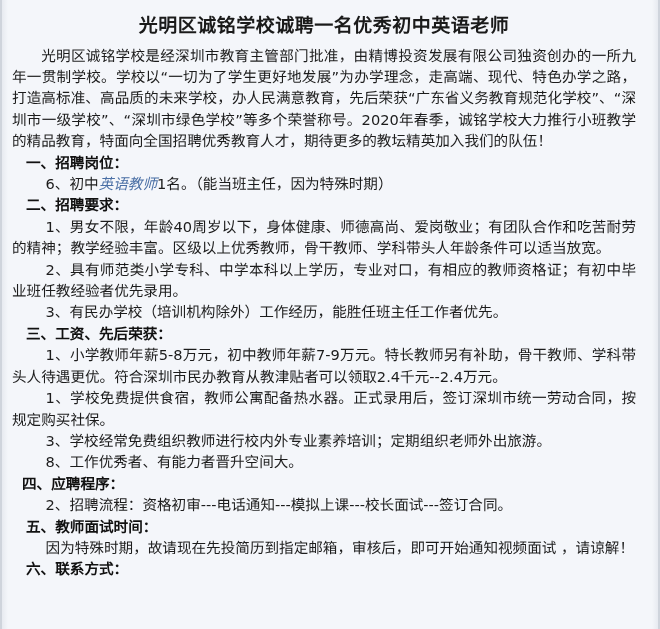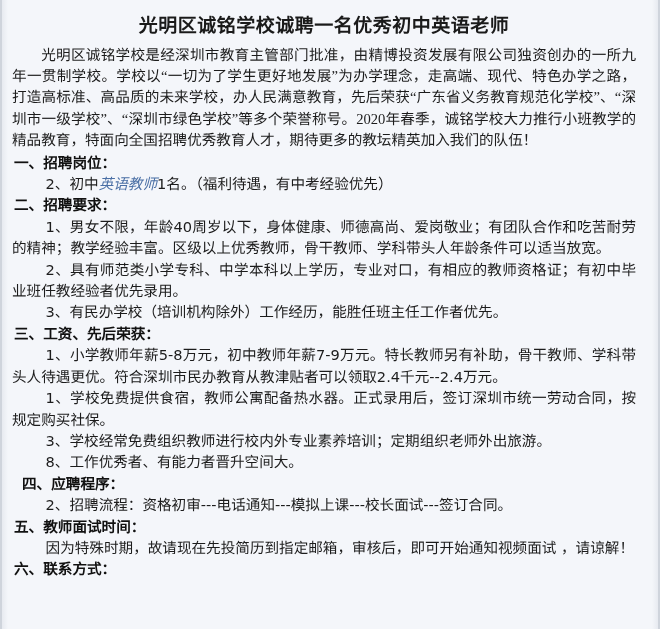--- a/index.html
+++ b/index.html
@@ -66,28 +66,27 @@
     text-align: justify;
     text-justify: inter-ideograph;
   }
 
   p {
     margin: 0;
   }
 
   .para {
     text-indent: 2em;
-    font-family: Liberation Serif, serif;
   }
 
   .heading {
     font-weight: bold;
     color: #111111;
   }
-  .heading-a { padding-left: 2px; }
+  .heading-a { padding-left: 2px; margin-left: 12px; }
   .heading-b { padding-left: 10px; }
 
   .item {
     text-indent: 2.3em;
   }
 
   .kw {
     color: #4a6fa5;
     font-style: italic;
   }
@@ -97,21 +96,21 @@
 
 <div id="doc">
 
   <div class="title">光明区诚铭学校诚聘一名优秀初中英语老师</div>
 
   <div class="body-text">
 
     <p class="para">光明区诚铭学校是经深圳市教育主管部门批准，由精博投资发展有限公司独资创办的一所九年一贯制学校。学校以“一切为了学生更好地发展”为办学理念，走高端、现代、特色办学之路，打造高标准、高品质的未来学校，办人民满意教育，先后荣获“广东省义务教育规范化学校”、“深圳市一级学校”、“深圳市绿色学校”等多个荣誉称号。2020年春季，诚铭学校大力推行小班教学的精品教育，特面向全国招聘优秀教育人才，期待更多的教坛精英加入我们的队伍！</p>
 
     <p class="heading heading-a">一、招聘岗位：</p>
-    <p class="item"><span>2、初中</span><span class="kw">英语教师</span><span>1名。（福利待遇，有中考经验优先）</span></p>
+    <p class="item"><span>6、初中</span><span class="kw">英语教师</span><span>1名。（能当班主任，因为特殊时期）</span></p>
 
     <p class="heading heading-a">二、招聘要求：</p>
     <p class="item">1、男女不限，年龄40周岁以下，身体健康、师德高尚、爱岗敬业；有团队合作和吃苦耐劳的精神；教学经验丰富。区级以上优秀教师，骨干教师、学科带头人年龄条件可以适当放宽。</p>
     <p class="item">2、具有师范类小学专科、中学本科以上学历，专业对口，有相应的教师资格证；有初中毕业班任教经验者优先录用。</p>
     <p class="item">3、有民办学校（培训机构除外）工作经历，能胜任班主任工作者优先。</p>
 
     <p class="heading heading-a">三、工资、先后荣获：</p>
     <p class="item">1、小学教师年薪5-8万元，初中教师年薪7-9万元。特长教师另有补助，骨干教师、学科带头人待遇更优。符合深圳市民办教育从教津贴者可以领取2.4千元--2.4万元。</p>
     <p class="item">1、学校免费提供食宿，教师公寓配备热水器。正式录用后，签订深圳市统一劳动合同，按规定购买社保。</p>
     <p class="item">3、学校经常免费组织教师进行校内外专业素养培训；定期组织老师外出旅游。</p>

